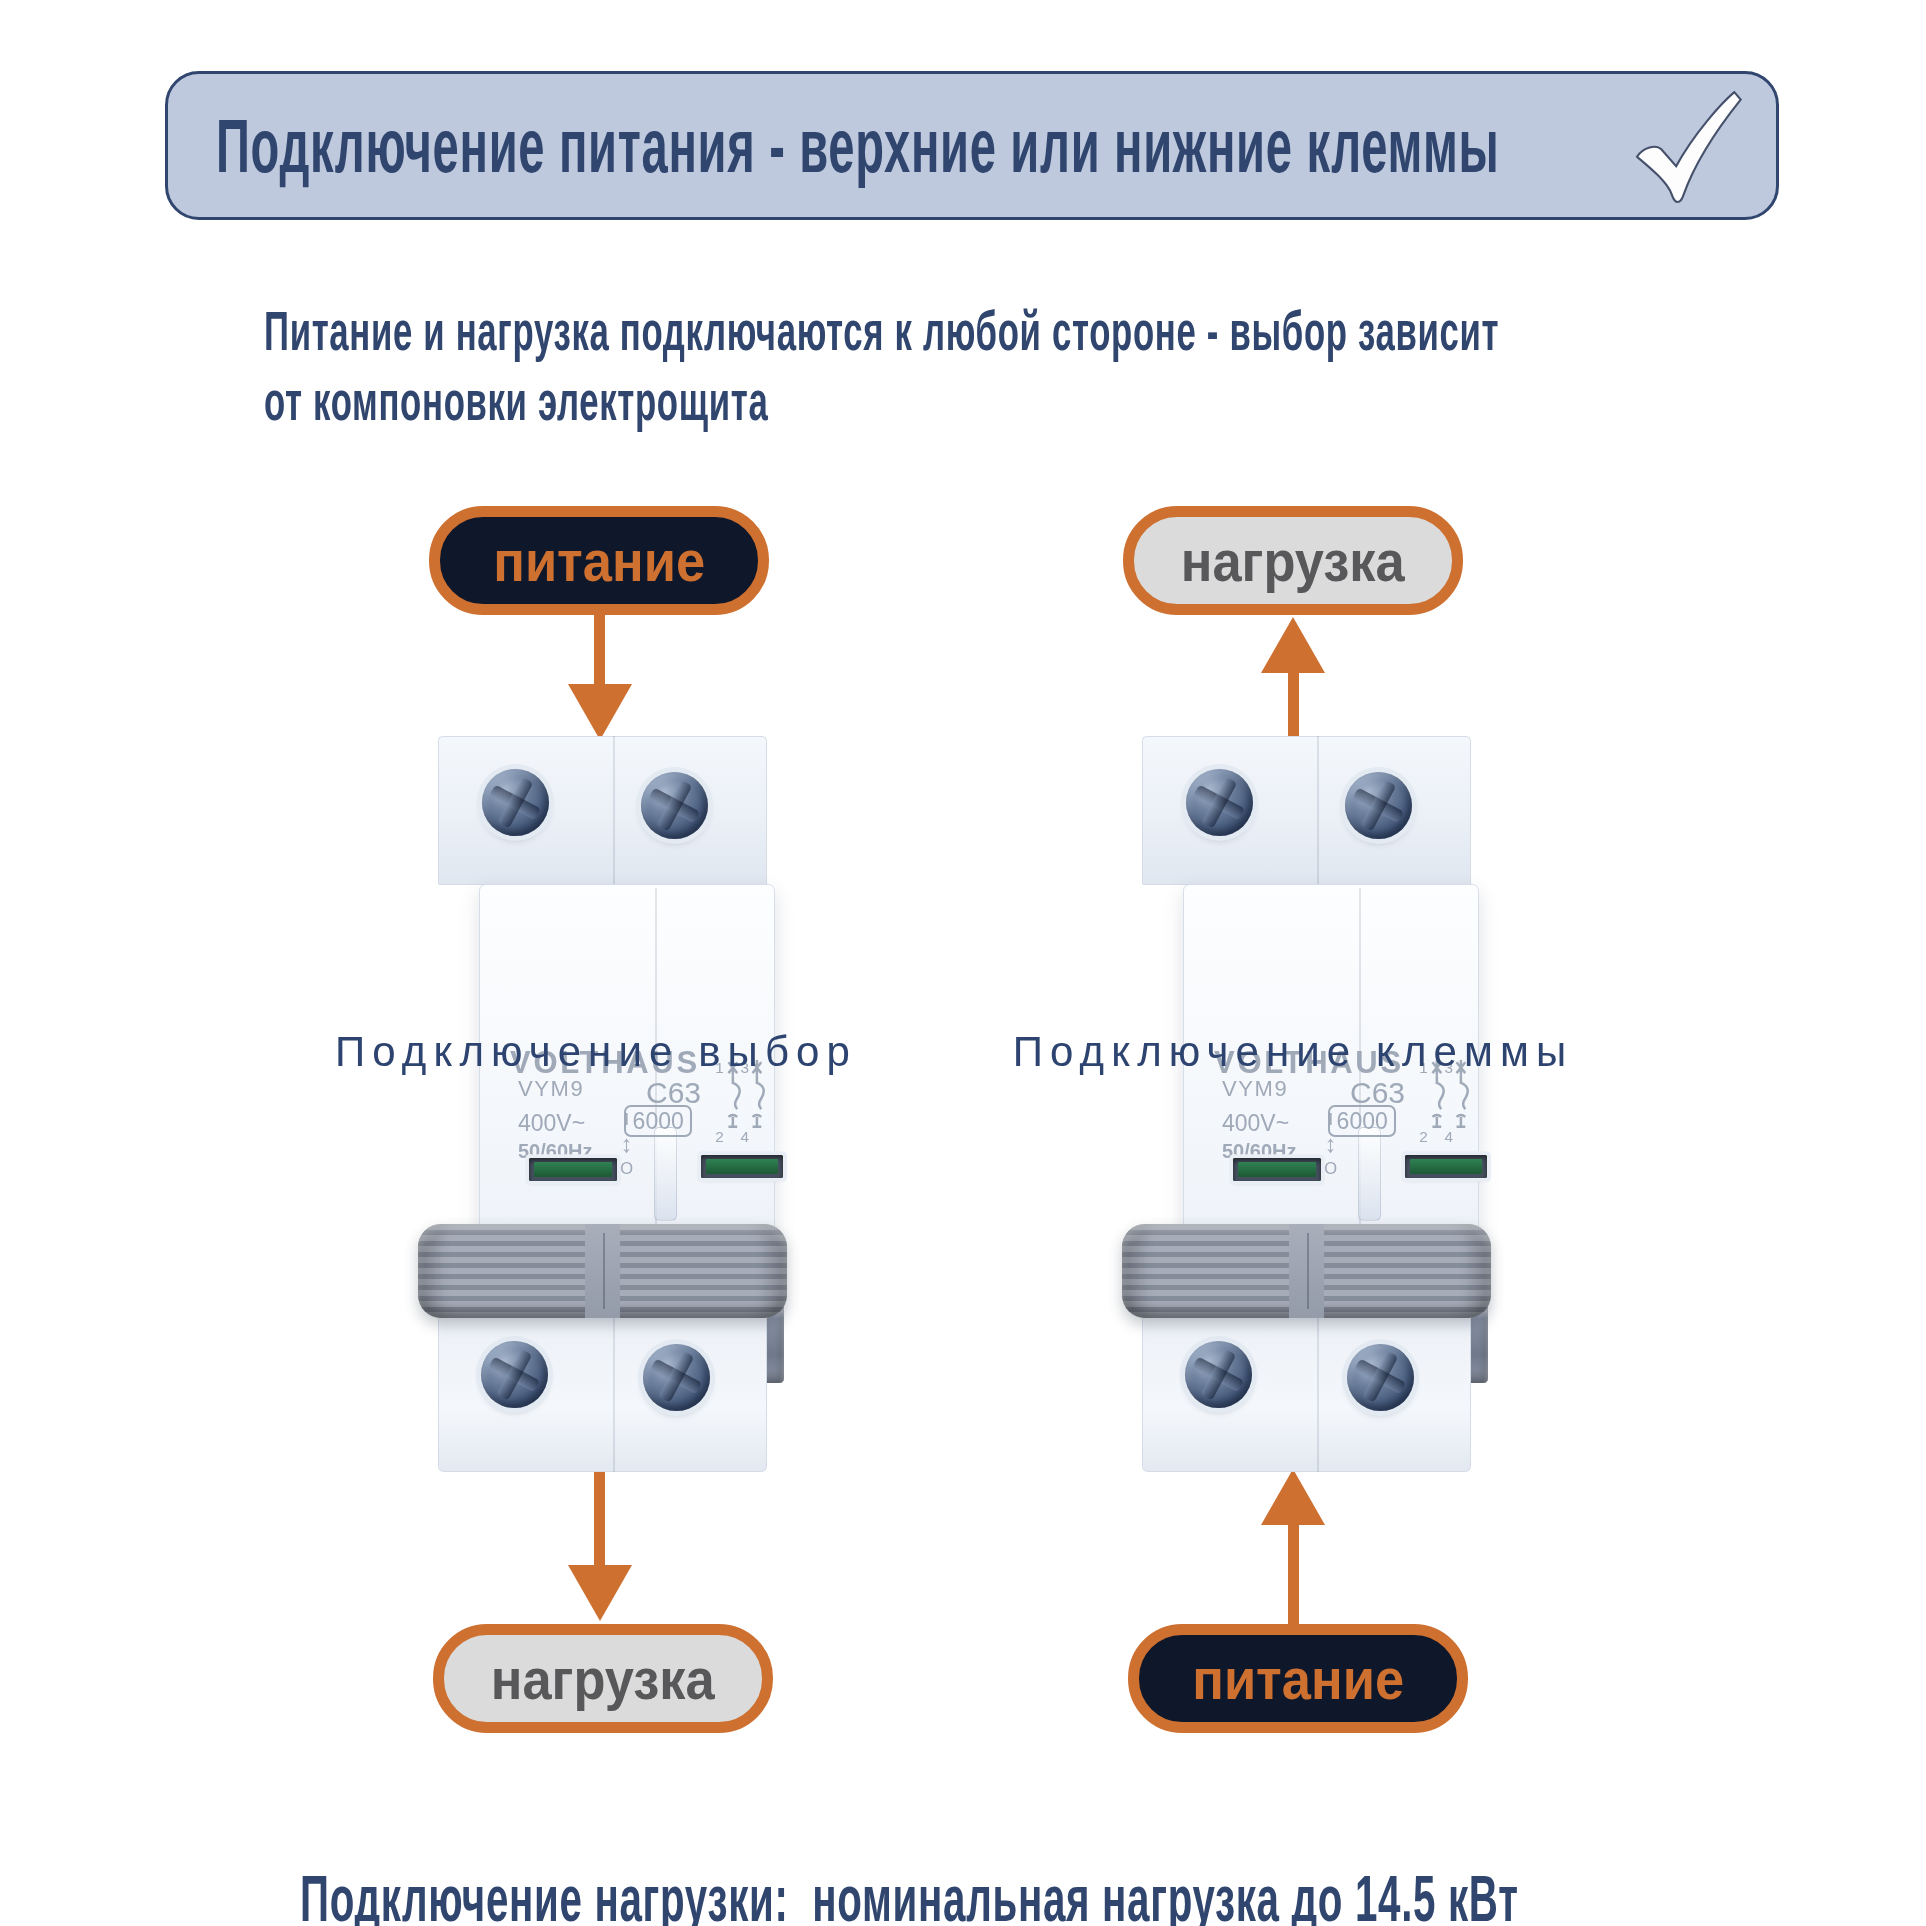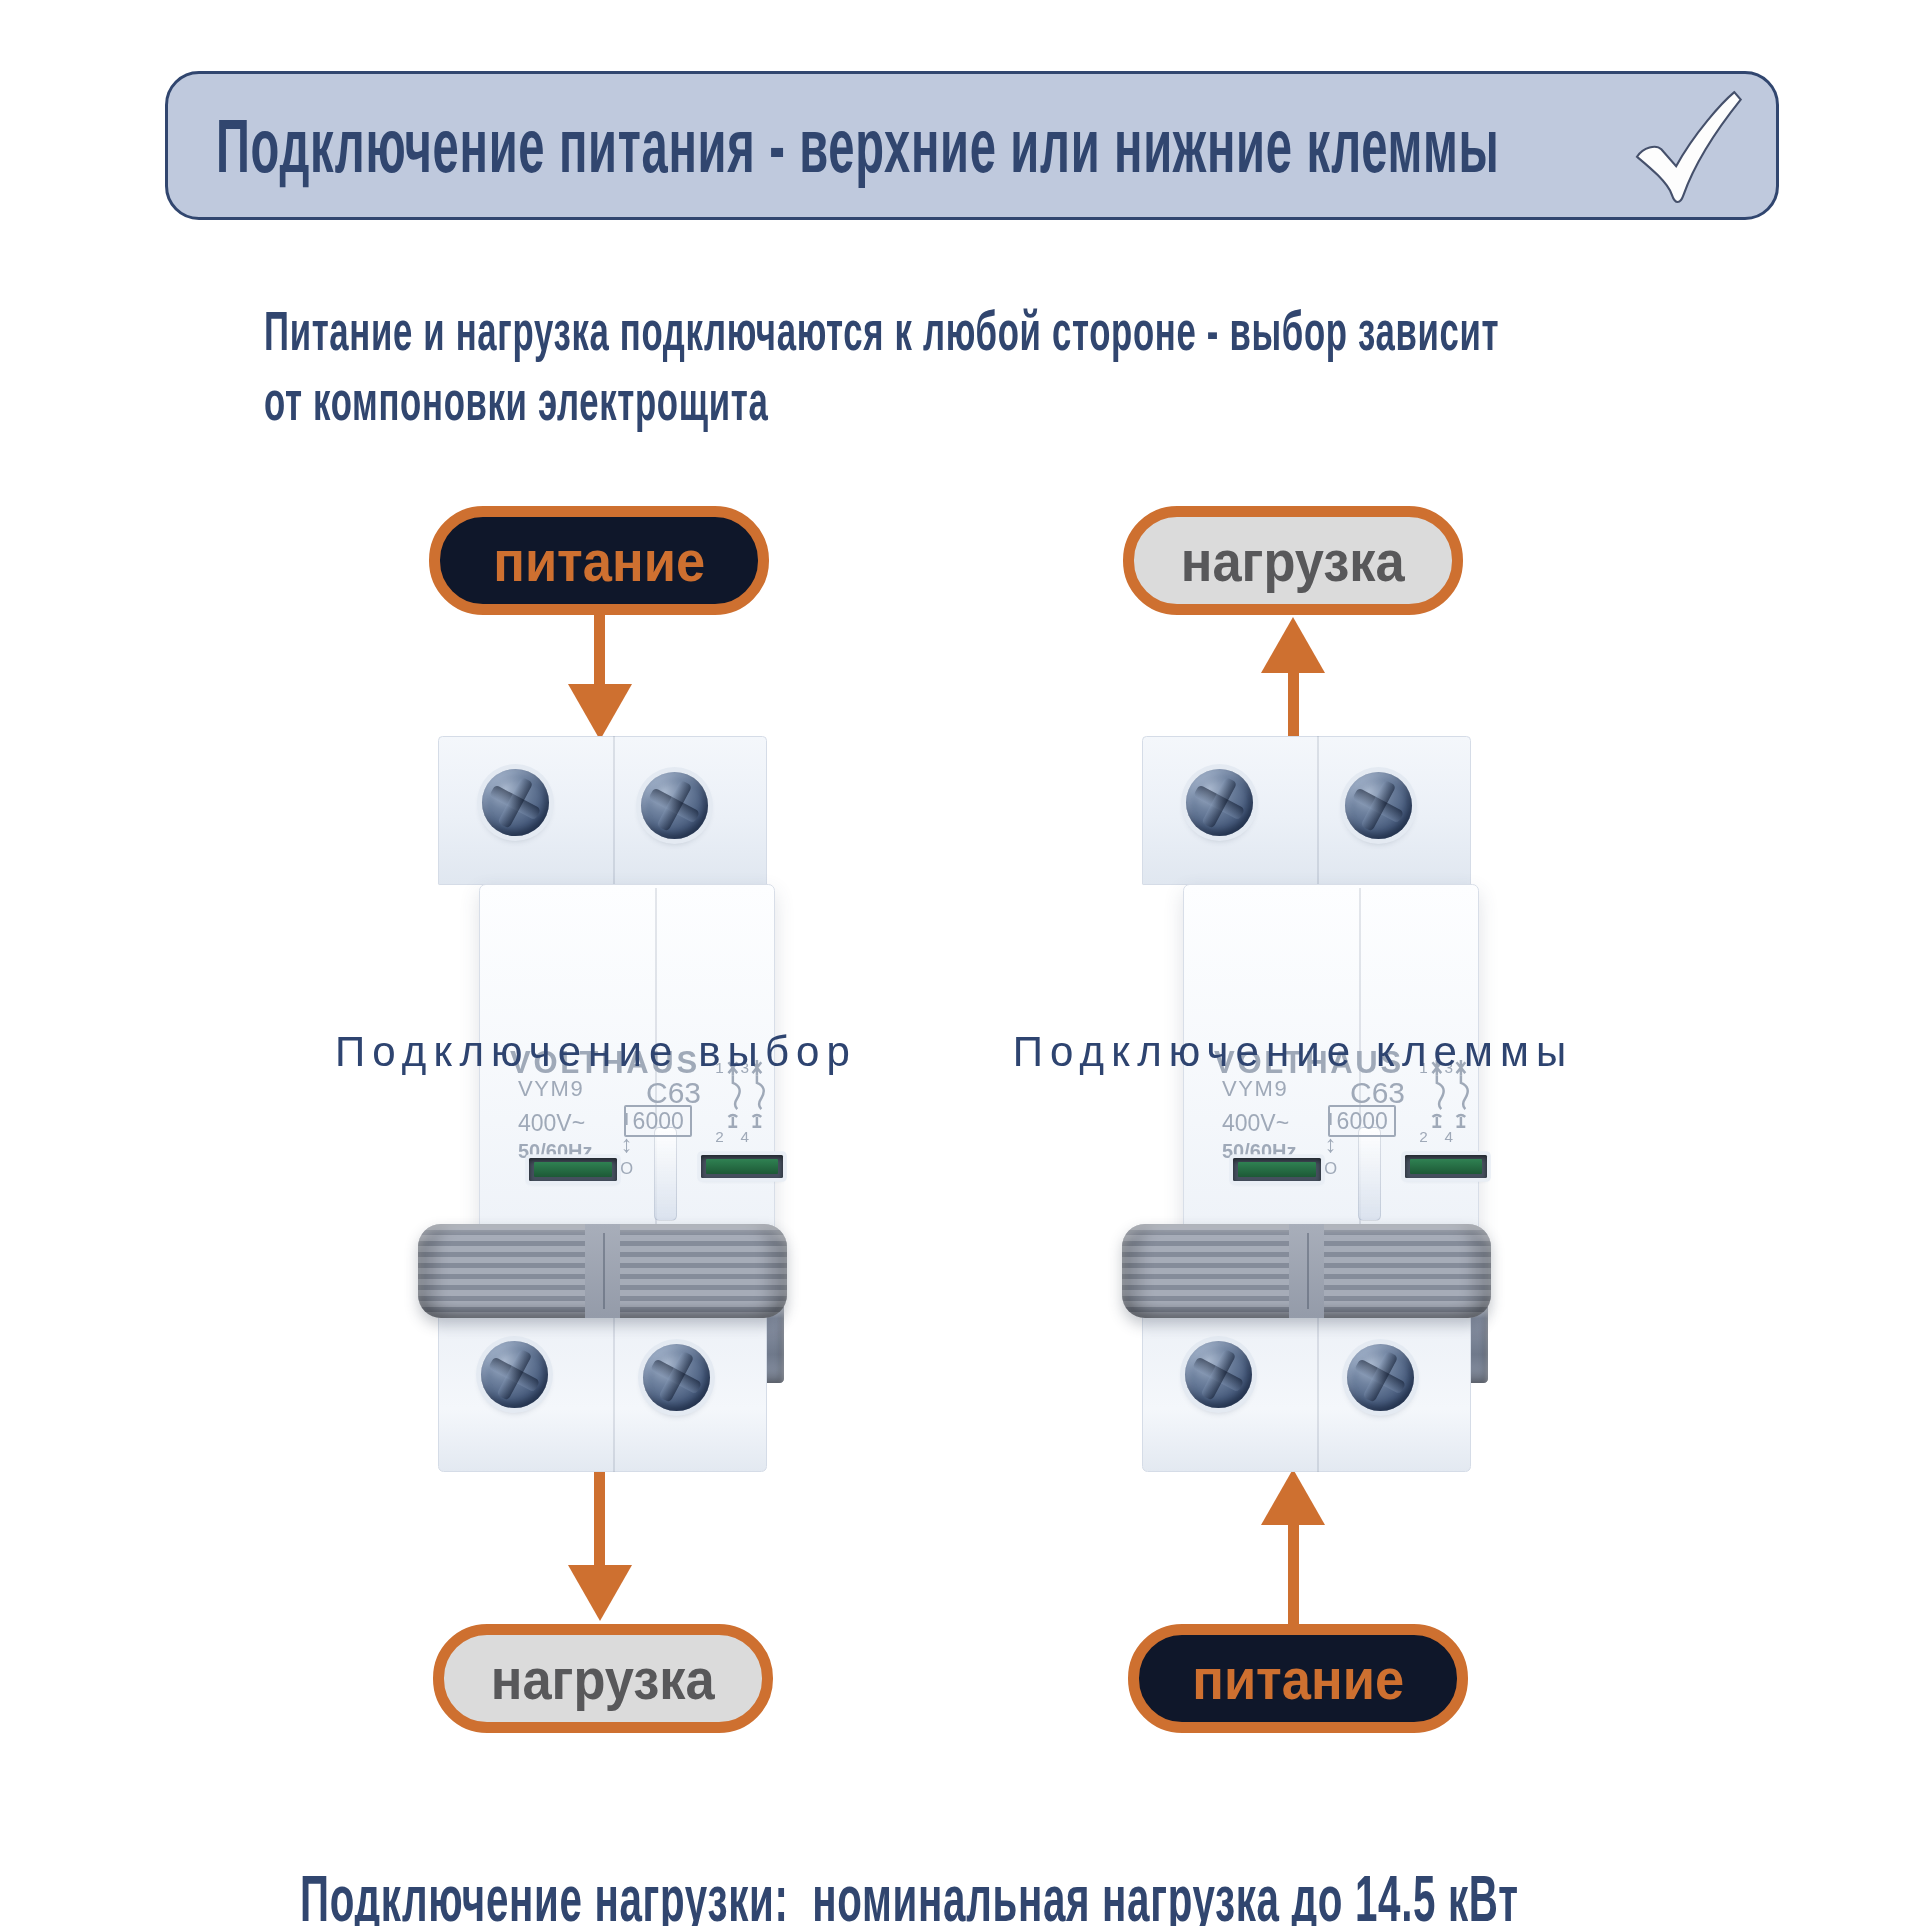--- a/index.html
+++ b/index.html
@@ -60,21 +60,21 @@
   .screw::before,.screw::after{content:"";position:absolute;left:11%;top:40%;width:78%;height:20%;
     border-radius:4.4px;background:linear-gradient(180deg,rgba(12,22,42,0.55),rgba(140,160,190,0.30));}
   .screw::before{transform:rotate(28deg);}
   .screw::after{transform:rotate(118deg);}
 
   .brand{position:absolute;left:30px;top:160px;font-size:31px;font-weight:bold;letter-spacing:2.7px;color:#9FA9B8;}
   .model{position:absolute;left:38px;top:191px;font-size:22px;color:#9FA9B8;letter-spacing:1.6px;}
   .rating{position:absolute;left:166px;top:191px;font-size:30px;color:#9FA9B8;}
   .voltage{position:absolute;left:38px;top:225px;font-size:23px;color:#9FA9B8;}
   .capacity{position:absolute;left:144px;top:220px;font-size:23px;color:#9FA9B8;border:2.2px solid #9FA9B8;
-    padding:0.5px 6.6px;border-radius:2px;}
+    padding:0.5px 6.6px;border-radius:7px;}
   .freq{position:absolute;left:38px;top:255px;font-size:20px;color:#9FA9B8;font-weight:bold;}
   .io{position:absolute;left:133px;top:226px;width:27.5px;height:65px;display:flex;flex-direction:column;
     align-items:center;justify-content:space-between;color:#9FA9B8;font-size:16.5px;line-height:16.5px;}
   .io .io-arrow{font-size:24px;line-height:24px;}
   .ind{position:absolute;height:23px;background:#46505F;border-radius:1.6px;
     box-shadow:inset 0 2.7px 5px rgba(0,0,0,0.55),0 0 0 3.8px #E9EEF5,0 1.6px 4.4px rgba(60,75,100,0.22);}
   .ind::before{content:"";position:absolute;inset:3.8px 5px;border-radius:1.1px;
     background:linear-gradient(180deg,#2F8152 0%,#1D5936 100%);}
   .ind.left{left:49px;top:273px;width:88px;}
   .ind.right{left:221px;top:270px;width:82px;}

